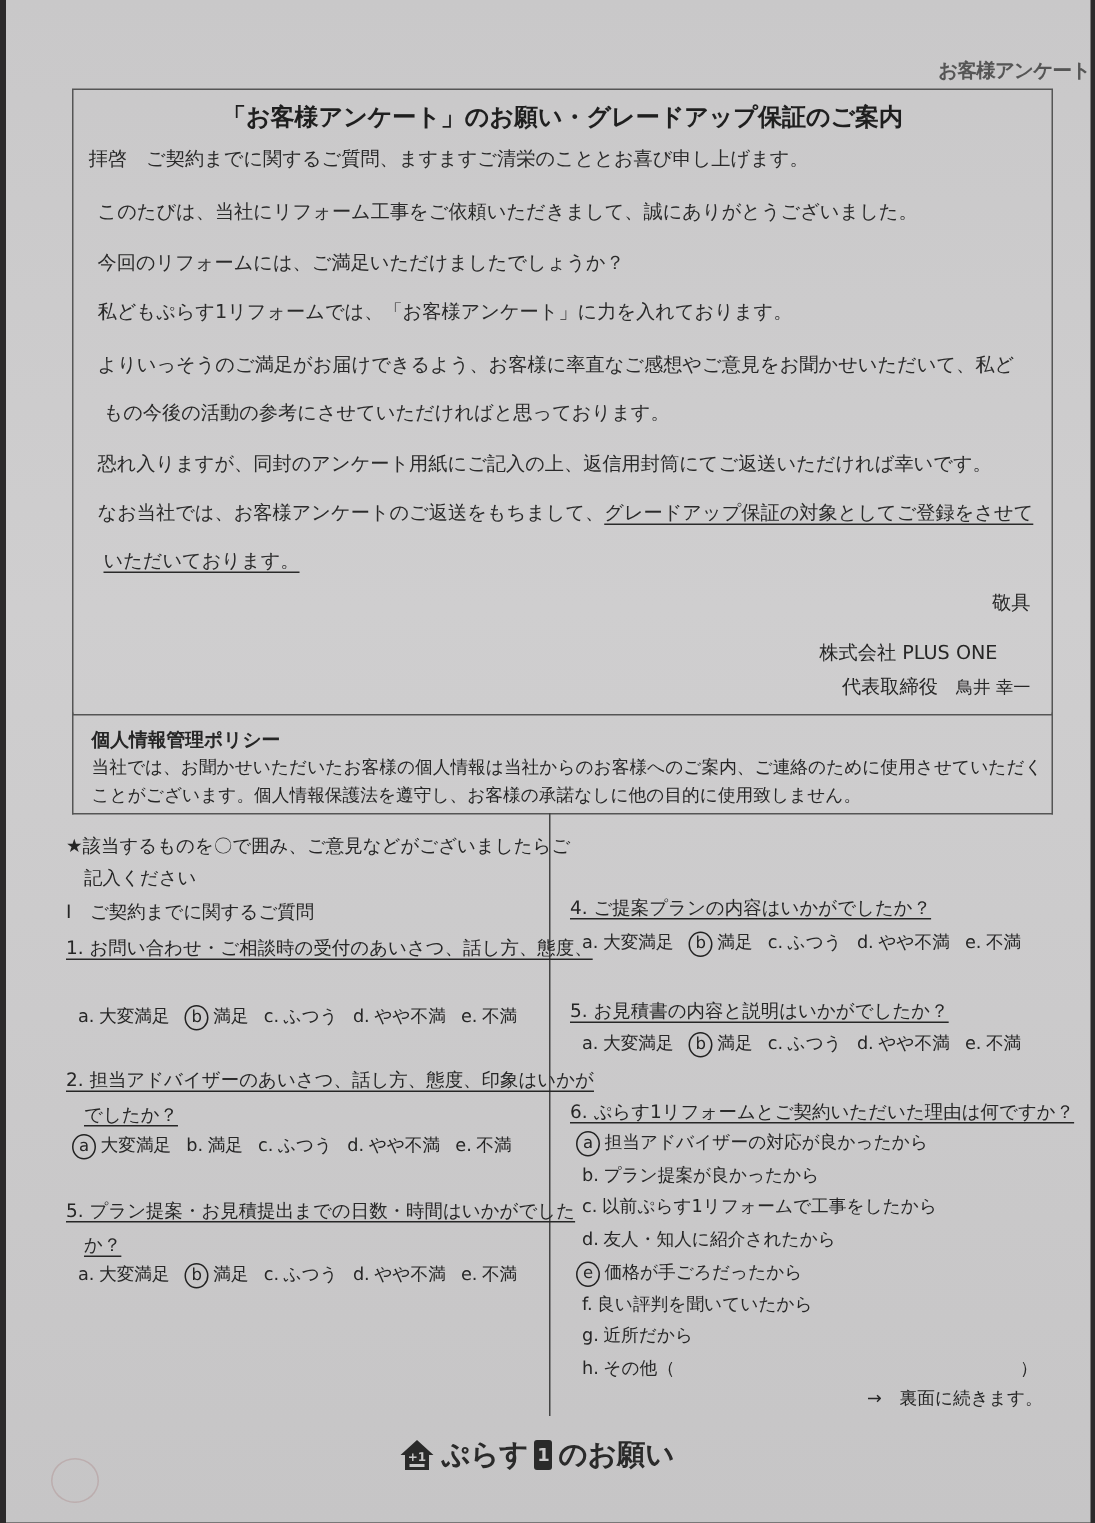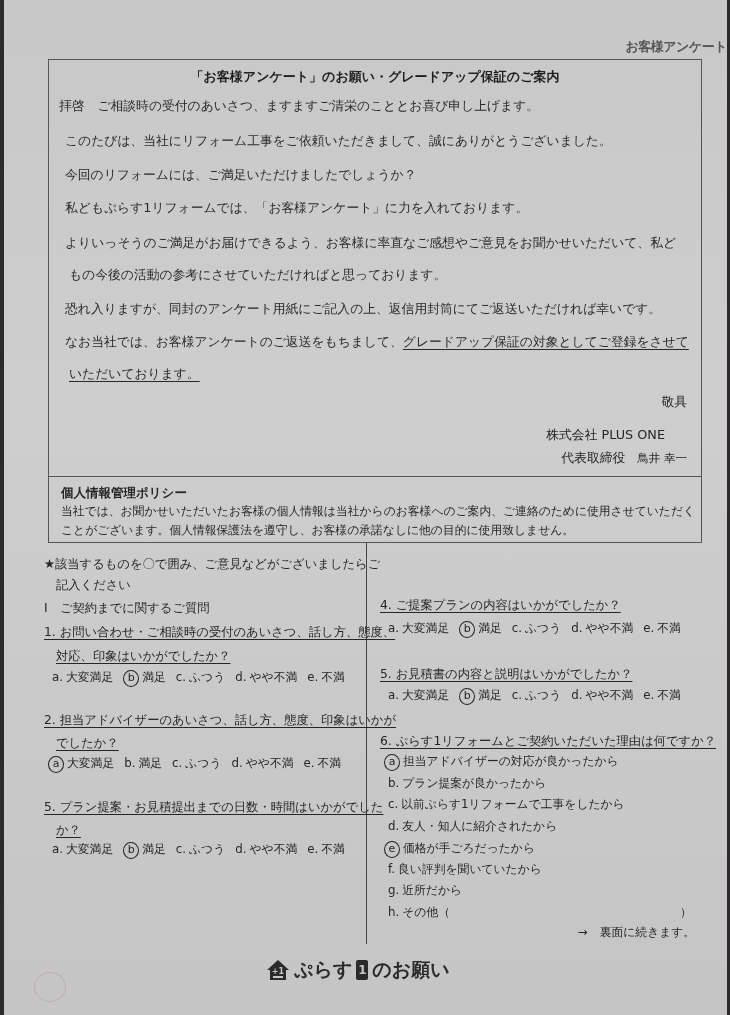--- a/index.html
+++ b/index.html
@@ -18,21 +18,21 @@
     left: 0; right: 0; top: 38px; text-align: right;
     font-size: 13px; font-weight: bold; color: #555;
     letter-spacing: -0.5px;
   }
   .main-box {
     position: absolute; left: 44px; top: 59px; width: 652px; height: 416px;
     border: 1.5px solid #555;
   }
   .box-heading {
     left: 0; right: 0; top: 8px; text-align: center;
-    font-size: 13px; font-weight: bold; color: #1f1f1f;
+    font-size: 16px; font-weight: bold; color: #1f1f1f;
   }
   .body-line { font-size: 12.8px; color: #2a2a2a; left: 16px; }
   .ul { text-decoration: underline; text-underline-offset: 3px; text-decoration-thickness: 1px; }
   .sig { font-size: 12.8px; right: 14px; }
   .privacy-box {
     position: absolute; left: 44px; top: 475px; width: 652px; height: 67px;
     border: 1.5px solid #555; border-top: none;
   }
   .privacy-title { left: 12px; top: 10px; font-size: 12.5px; font-weight: bold; }
   .privacy-text { left: 12px; font-size: 11.8px; }
@@ -63,21 +63,21 @@
 </style>
 </head>
 <body>
 
 <div class="page">
 
   <div class="abs top-title">お客様アンケート</div>
 
   <div class="main-box">
     <div class="abs box-heading">「お客様アンケート」のお願い・グレードアップ保証のご案内</div>
-    <div class="abs body-line" style="left:10px;top:38px;">拝啓　ご相談時の受付のあいさつ、ますますご清栄のこととお喜び申し上げます。</div>
+    <div class="abs body-line" style="left:10px;top:38px;">拝啓　ご契約までに関するご質問、ますますご清栄のこととお喜び申し上げます。</div>
     <div class="abs body-line" style="top:107px;">今回のリフォームには、ご満足いただけましたでしょうか？</div>
     <div class="abs body-line" style="top:73px;">このたびは、当社にリフォーム工事をご依頼いただきまして、誠にありがとうございました。</div>
     <div class="abs body-line" style="top:140px;">私どもぷらす1リフォームでは、「お客様アンケート」に力を入れております。</div>
     <div class="abs body-line" style="top:175px;">よりいっそうのご満足がお届けできるよう、お客様に率直なご感想やご意見をお聞かせいただいて、私ど</div>
     <div class="abs body-line" style="left:20px;top:207px;">もの今後の活動の参考にさせていただければと思っております。</div>
     <div class="abs body-line" style="top:241px;">恐れ入りますが、同封のアンケート用紙にご記入の上、返信用封筒にてご返送いただければ幸いです。</div>
     <div class="abs body-line" style="top:274px;">
       <span>なお当社では、お客様アンケートのご返送をもちまして、</span><span class="ul">グレードアップ保証の対象としてご登録をさせて</span>
     </div>
     <div class="abs body-line ul" style="left:20px;top:306px;">いただいております。</div>
@@ -95,21 +95,20 @@
     <div class="abs privacy-text" style="top:29px;">当社では、お聞かせいただいたお客様の個人情報は当社からのお客様へのご案内、ご連絡のために使用させていただく</div>
   </div>
 
   <div class="divider-v"></div>
 
   <div class="abs q-text" style="left:40px;top:556px;font-weight:500;">★該当するものを〇で囲み、ご意見などがございましたらご</div>
   <div class="abs q-text" style="left:52px;top:577px;">記入ください</div>
   <div class="abs q-text" style="left:40px;top:600px;">Ⅰ　ご契約までに関するご質問</div>
 
   <div class="abs q-text q-head" style="left:40px;top:624px;">1. お問い合わせ・ご相談時の受付のあいさつ、話し方、態度、</div>
-  <div class="abs q-text q-head" style="left:52px;top:648px;">対応、印象はいかがでしたか？</div>
   <div class="abs opts" style="left:48px;top:670px;">
     <span class="opt"><span class="plain-letter">a.</span><span>大変満足</span></span>
     <span class="opt"><span class="circled">b</span><span>満足</span></span>
     <span class="opt"><span class="plain-letter">c.</span><span>ふつう</span></span>
     <span class="opt"><span class="plain-letter">d.</span><span>やや不満</span></span>
     <span class="opt"><span class="plain-letter">e.</span><span>不満</span></span>
   </div>
 
   <div class="abs q-text q-head" style="left:40px;top:712px;">2. 担当アドバイザーのあいさつ、話し方、態度、印象はいかが</div>
   <div class="abs q-text q-head" style="left:52px;top:735px;">でしたか？</div>

